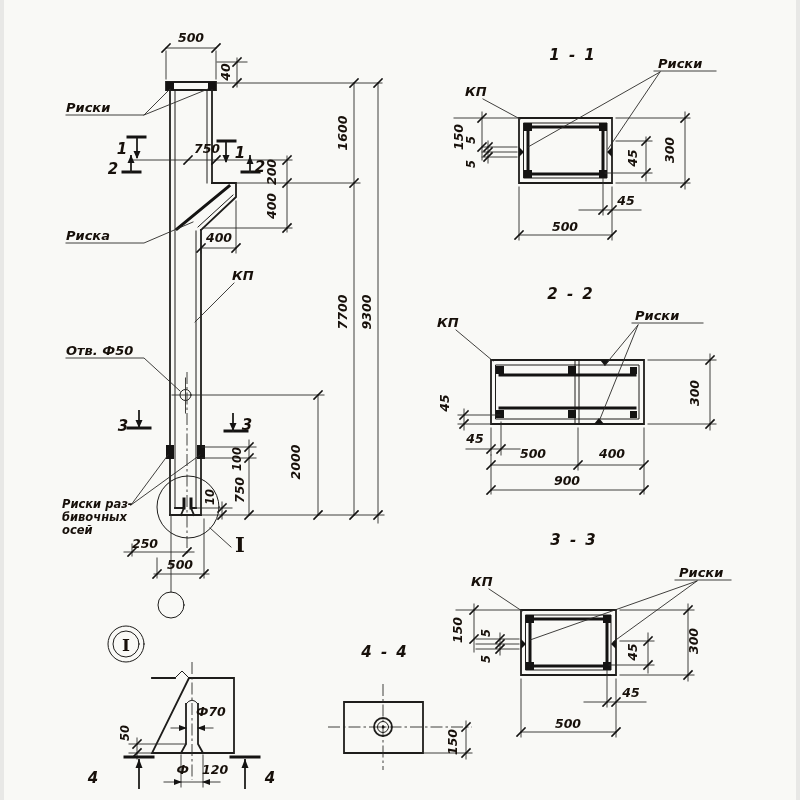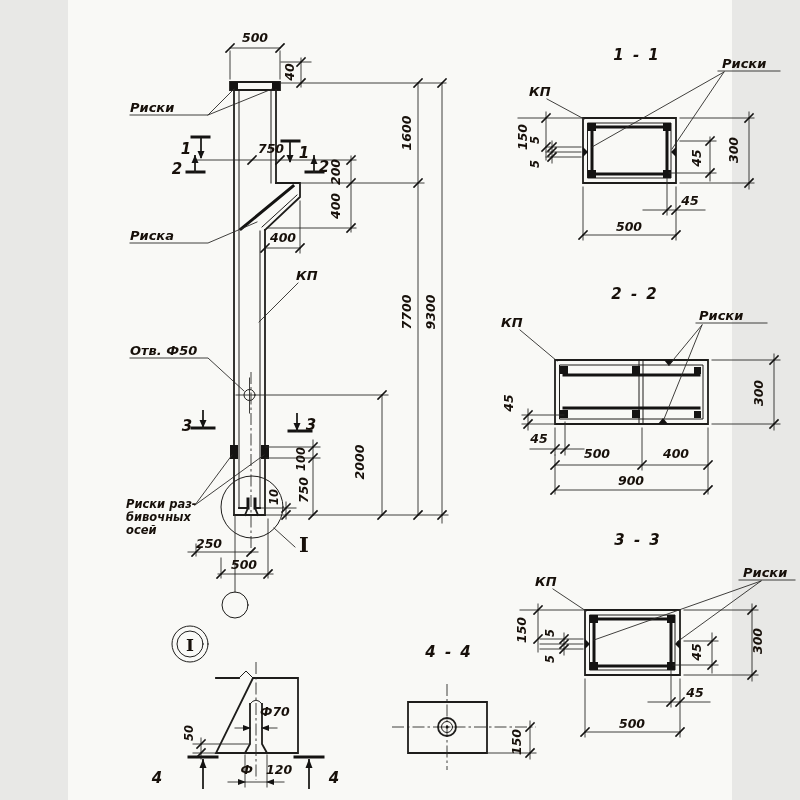--- a/index.html
+++ b/index.html
@@ -1,16 +1,16 @@
 <!DOCTYPE html>
 <html><head>
 <meta charset="utf-8">
 <style>
   html,body{margin:0;padding:0;background:#e8e8e6;}
-  #stage{width:664px;height:800px;background:#f9f9f6;position:relative;margin:0 auto;
+  #stage{width:792px;height:800px;background:#f9f9f6;position:relative;margin:0 auto;
          font-family:"DejaVu Sans",sans-serif;}
   svg{display:block;}
   
   .ln  {stroke:#1e1d1b;stroke-width:1;fill:none;stroke-linecap:square;}
   .ln2 {stroke:#1e1d1b;stroke-width:1.8;fill:none;stroke-linecap:square;}
   .ln3 {stroke:#141312;stroke-width:3;fill:none;stroke-linecap:square;}
   .dim {stroke:#2b2a28;stroke-width:0.9;fill:none;stroke-linecap:square;}
   .tk  {stroke:#141312;stroke-width:1.6;fill:none;stroke-linecap:square;}
   .axis{stroke:#2b2a28;stroke-width:0.9;fill:none;stroke-dasharray:12 3 2.5 3;}
   .blk {fill:#141312;stroke:none;}

